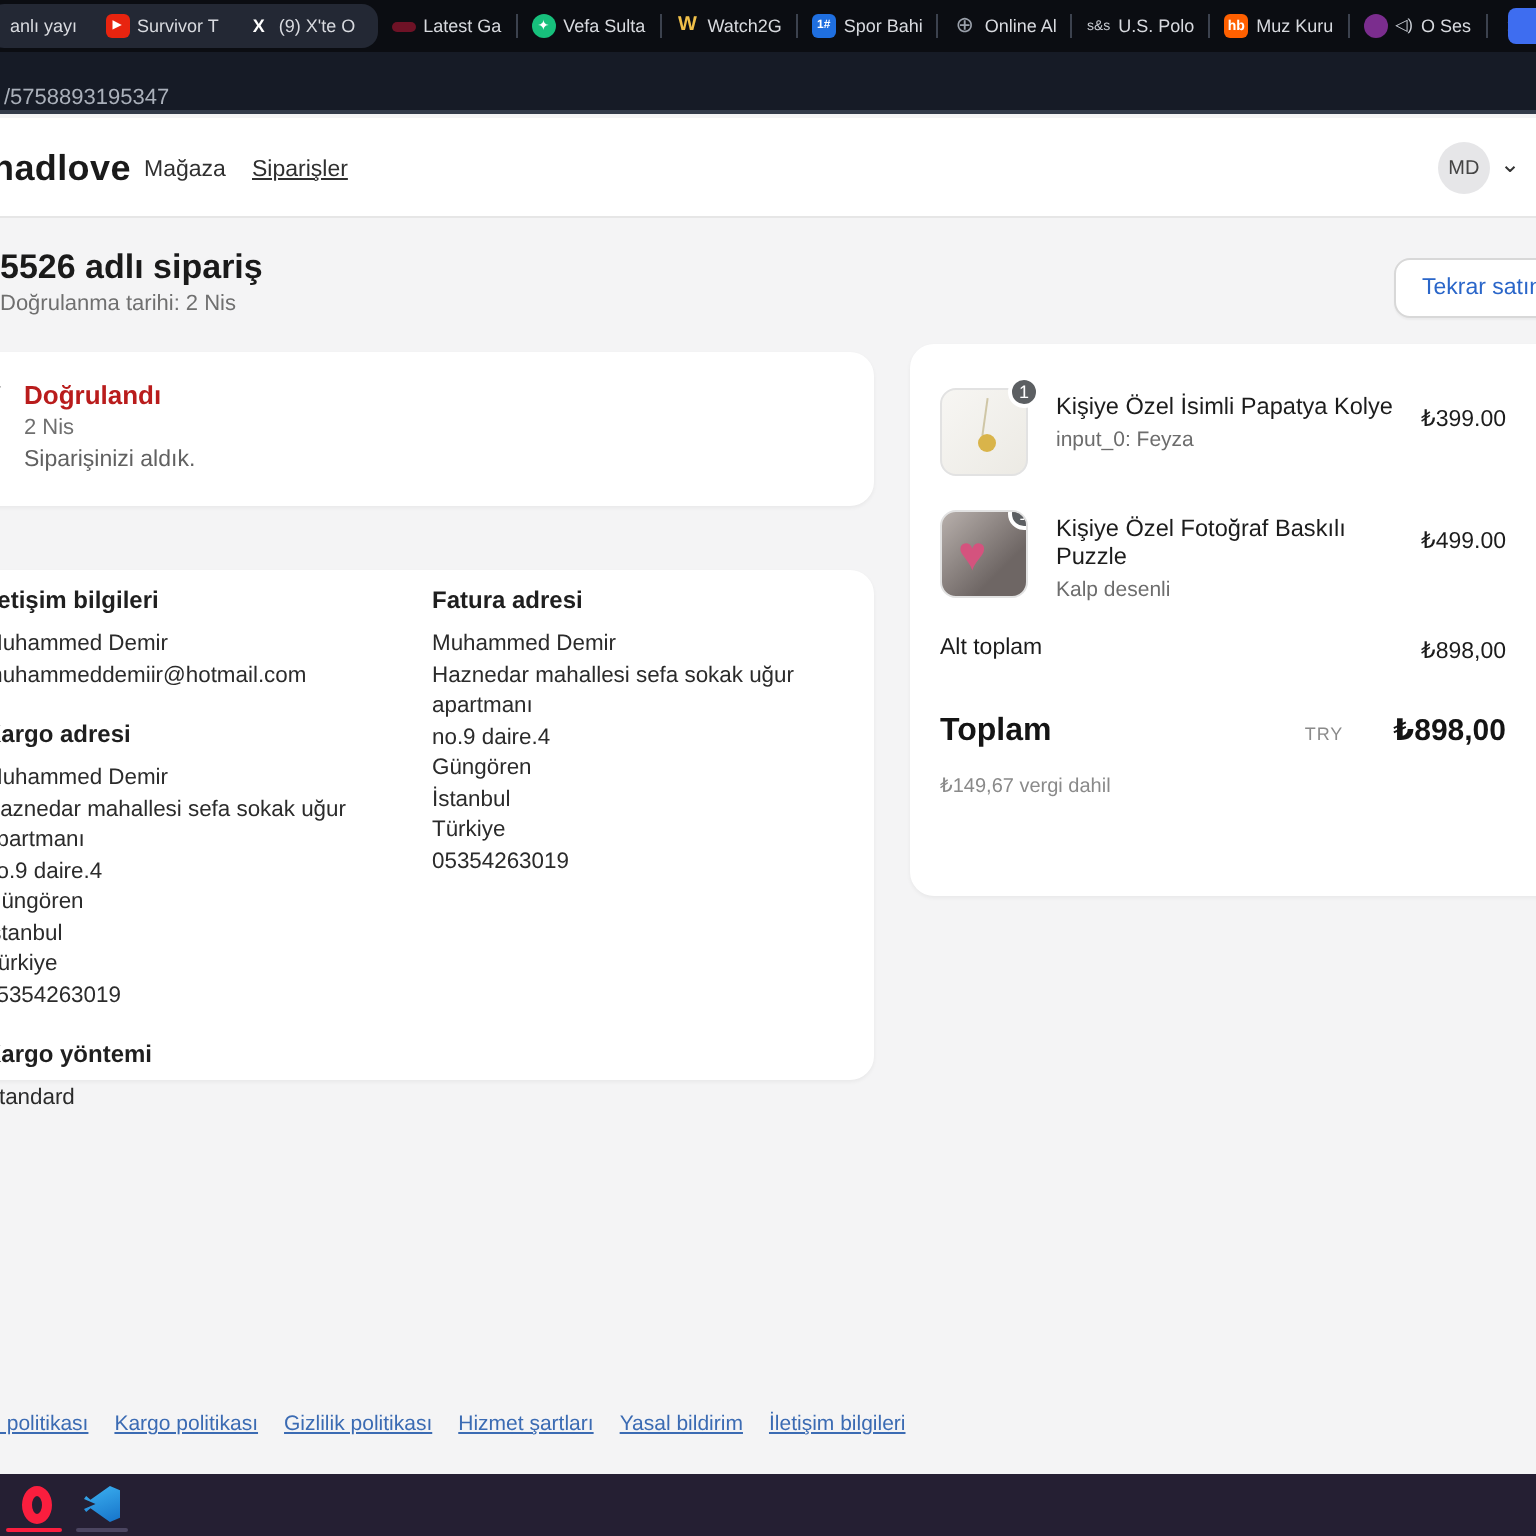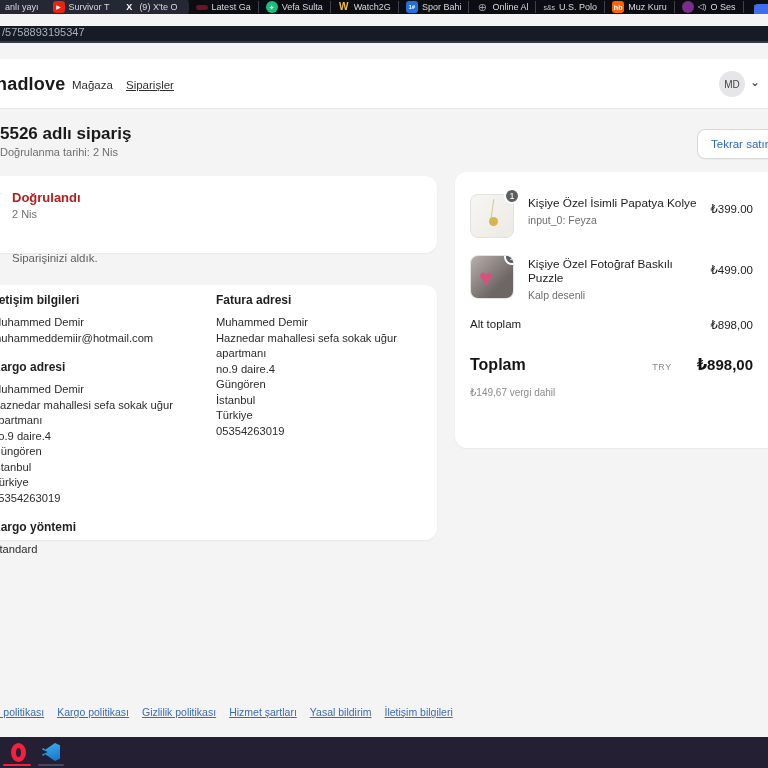--- a/index.html
+++ b/index.html
@@ -6,21 +6,21 @@
   html,body { width:768px; height:768px; overflow:hidden; }
   body {
     position:relative;
     font-family:"Liberation Sans","DejaVu Sans",sans-serif;
     background:#f4f4f5;
     color:#1a1a1a;
   }
 
   
   .tabstrip {
-    position:absolute; left:0; top:0; width:768px; height:14px;
+    position:absolute; left:0; top:0; width:768px; height:26px;
     background:#0b0d12; display:flex; align-items:center;
     white-space:nowrap; overflow:hidden; z-index:30;
   }
   .tabgroup {
     display:flex; align-items:center; height:22px; margin-left:-6px;
     background:#232834; border-radius:8px; padding:0 4px; flex:none;
   }
   .tab {
     display:flex; align-items:center; gap:4px; flex:none;
     padding:0 7px; height:22px; font-size:9px; color:#d8dadf; overflow:hidden;
@@ -38,22 +38,22 @@
   .ic-polo    { color:#c9ccd2; font-size:7px; width:auto; }
   .ic-hb      { background:#ff6000; color:#fff; font-weight:bold; font-size:7px; }
   .ic-oses    { background:#7b2d8e; border-radius:50%; }
   .ic-speak   { color:#cfd3da; font-size:8px; width:auto; }
   .ic-bet     { color:#cfd3da; font-size:9px; }
   .newtab-pill {
     position:absolute; right:-4px; top:4px; width:18px; height:18px;
     background:#3e6df0; border-radius:4px; flex:none;
   }
   .addressbar {
-    position:absolute; left:0; top:26px; width:768px; height:17px;
-    background:#161b26; display:flex; align-items:flex-start; z-index:30;
+    position:absolute; left:0; top:26px; width:768px; height:31px;
+    background:#161b26; display:flex; align-items:flex-end; z-index:30;
     border-bottom:2px solid #333b49;
   }
   .url { font-size:11px; color:#aab0ba; margin-left:2px; }
 
   
   .shop-header {
     position:absolute; left:0; top:59px; width:768px; height:50px;
     background:#fff; border-bottom:1px solid #e6e6e6; z-index:5;
   }
   .logo { position:absolute; left:-4px; top:15px; font-size:18px; font-weight:bold; color:#1a1a1a; letter-spacing:0.2px; }
@@ -73,21 +73,21 @@
     font-size:11.5px; color:#2a66c9; text-align:left; padding-left:13px;
     box-shadow:0 1px 1px rgba(0,0,0,.04); font-family:inherit;
   }
 
   
   .card { position:absolute; background:#fff; border-radius:12px; box-shadow:0 1px 2px rgba(0,0,0,.05); }
   .status-card { left:-30px; top:176px; width:467px; height:77px; padding:14px 0 0 42px; }
   .check-mark { position:absolute; left:32px; top:13px; font-size:14px; color:#4a4a4a; }
   .status-title { font-size:13px; font-weight:bold; color:#b91c1c; }
   .status-date  { font-size:11px; color:#6f6f6f; margin-top:3px; }
-  .status-msg   { font-size:11.5px; color:#616161; margin-top:32px; }
+  .status-msg   { font-size:11.5px; color:#616161; margin-top:4px; }
 
   .info-card { left:-30px; top:285px; width:467px; height:255px; padding:9px 0 0 0; }
   .info-col-a { position:absolute; left:22px; top:8px; width:216px; }
   .info-col-b { position:absolute; left:246px; top:8px; width:214px; }
   .info-h { font-size:12px; font-weight:bold; color:#1f1f1f; margin-bottom:8px; }
   .info-line { font-size:11.2px; color:#2b2b2b; line-height:15.5px; }
   .info-gap { margin-top:14px; }
 
   
   .summary-card { left:455px; top:172px; width:340px; height:276px; padding:22px 42px 0 15px; border-radius:12px; }

